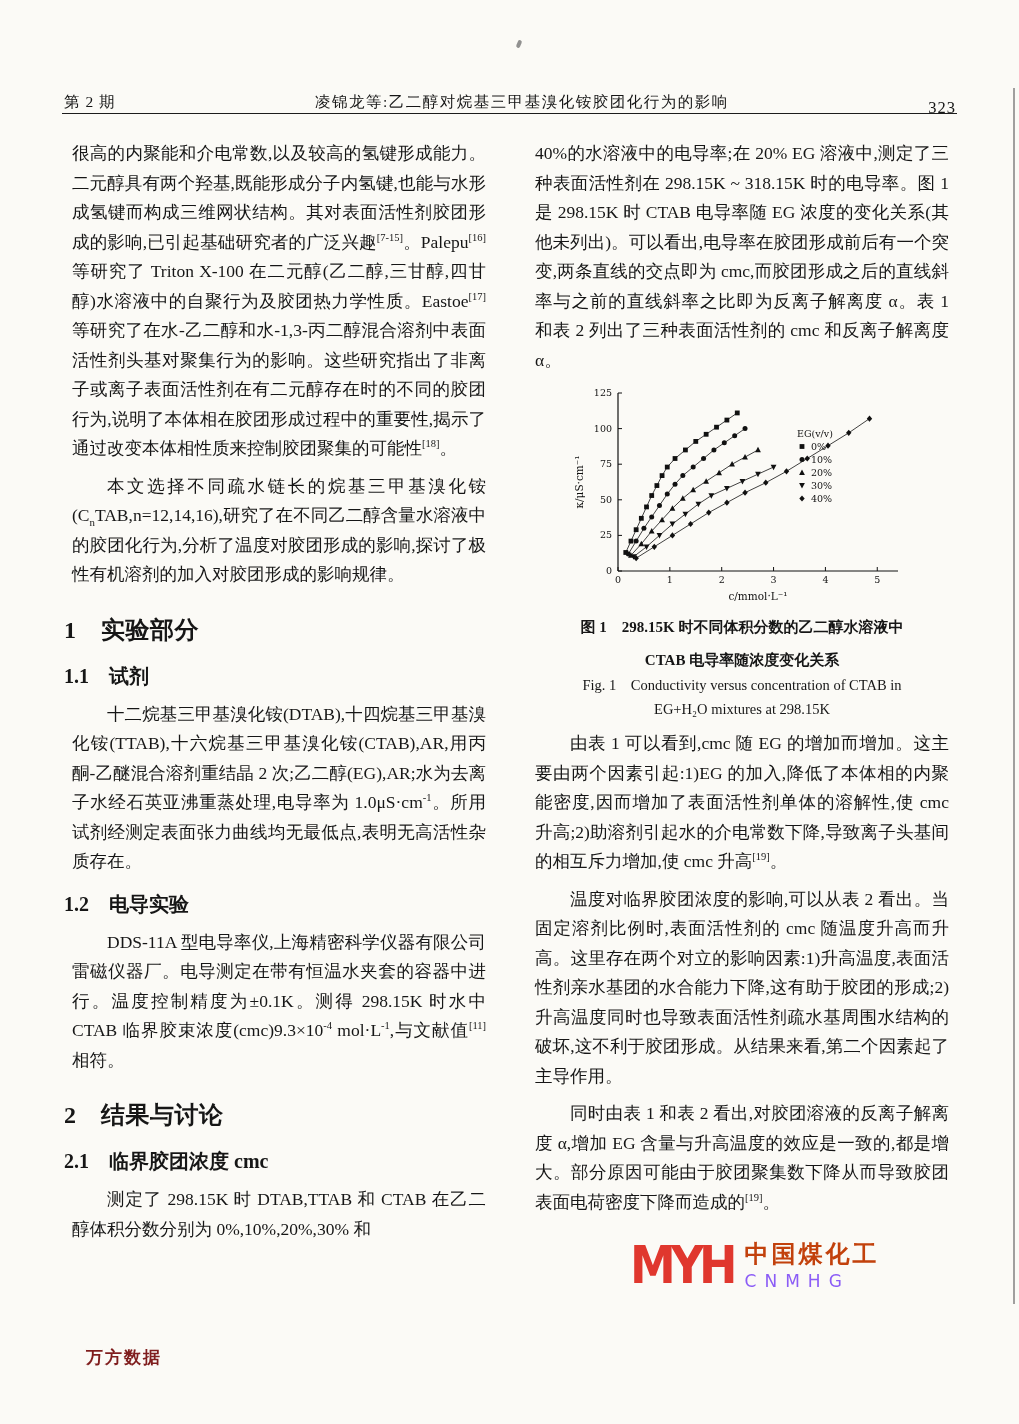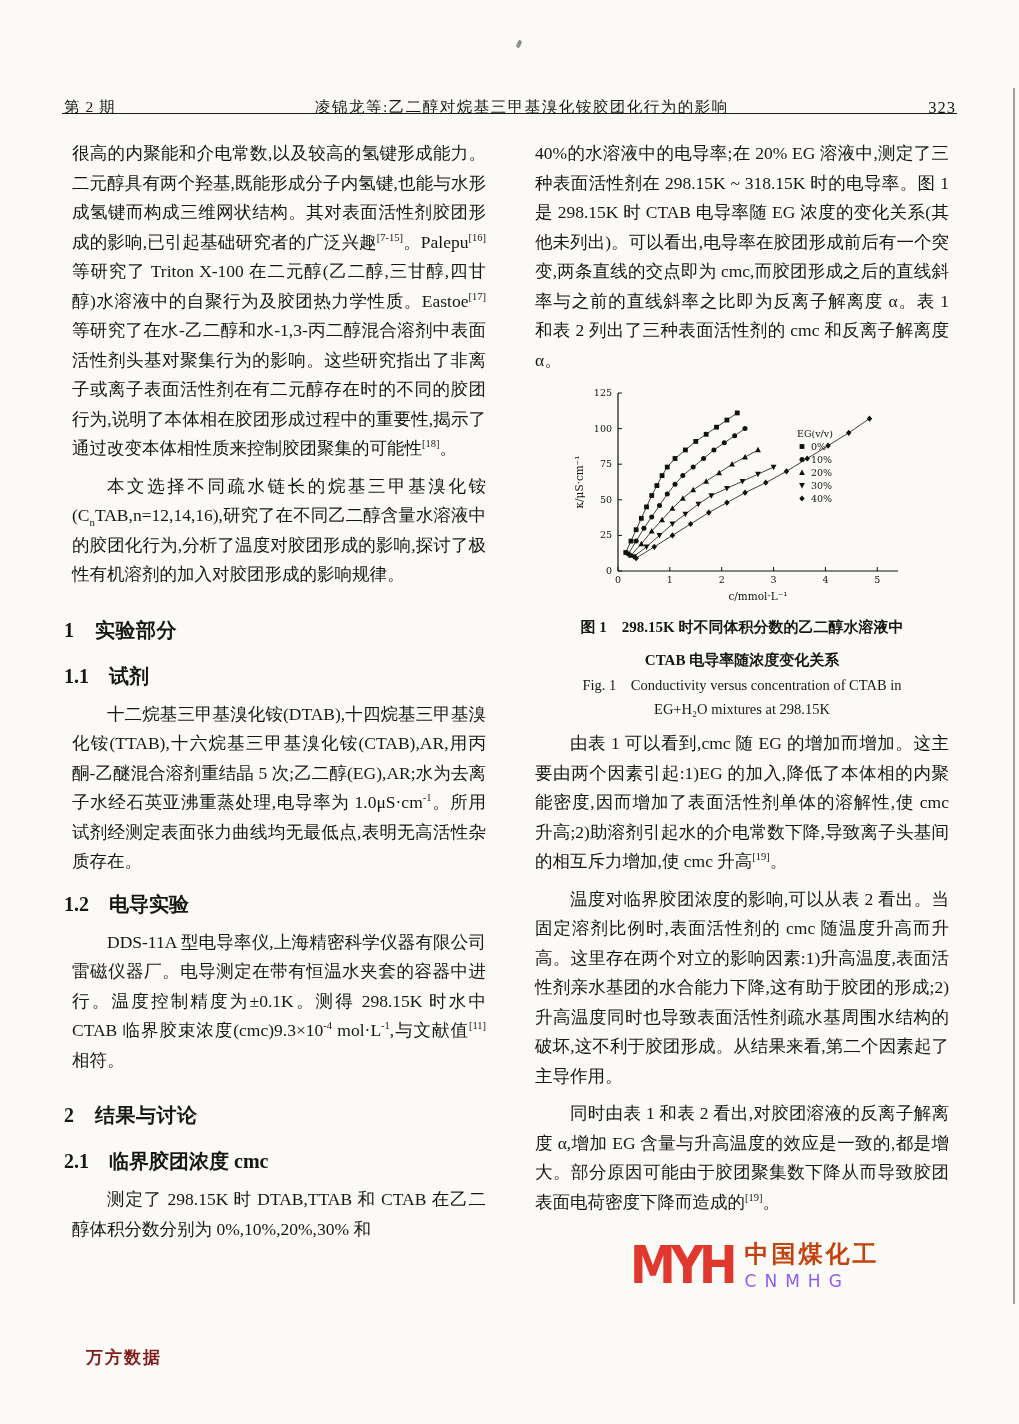--- a/index.html
+++ b/index.html
@@ -2,34 +2,34 @@
 <html><head>
 <meta charset="utf-8">
 <style>
   html,body{margin:0;padding:0;background:#e8e6e0;}
   .page{
     position:relative;width:1019px;height:1424px;margin:0 auto;
     background:#fbfaf6;color:#161616;overflow:hidden;
     font-family:"Liberation Serif","DejaVu Serif",serif;
   }
   
-  .hdr{position:absolute;left:64px;top:86px;width:892px;display:flex;justify-content:space-between;align-items:flex-end;}
+  .hdr{position:absolute;left:64px;top:86px;width:892px;display:flex;justify-content:space-between;align-items:center;}
   .hdr .issue{font-size:15.5px;letter-spacing:1px;}
   .hdr .rtitle{font-size:15.5px;letter-spacing:1.5px;}
   .hdr .pno{font-size:16.5px;letter-spacing:1px;margin-top:12px;}
   .hdr-rule{position:absolute;left:62px;top:113px;width:895px;border-top:1.6px solid #1c1c1c;}
   
   .col{position:absolute;top:131px;width:430px;font-size:17.5px;line-height:29.5px;}
   .col-left{left:64px;}
   .col-right{left:527px;}
   p{margin:8px;text-align:justify;}
   .indent{text-indent:2em;}
   sup{font-size:0.6em;line-height:0;vertical-align:super;}
   sub{font-size:0.62em;line-height:0;vertical-align:sub;}
-  .sec{font-size:20px;font-weight:bold;margin:25px 0 17px;letter-spacing:.5px;line-height:30px;}
+  .sec{font-size:24px;font-weight:bold;margin:25px 0 17px;letter-spacing:.5px;line-height:30px;}
   .subsec{font-size:20px;font-weight:bold;margin:13px 0 9px;line-height:29px;}
   
   figure{margin:8px auto 4px;width:360px;text-align:center;}
   #chart-svg{display:block;margin:0 auto;}
   .tick{font:9.5px "DejaVu Serif",serif;fill:#111;}
   .axis-label{font:10.5px "DejaVu Serif",serif;fill:#111;}
   .legend-t{font:9.5px "DejaVu Serif",serif;fill:#111;}
   .cap-cn{font-size:15px;font-weight:bold;line-height:25px;text-align:center;margin-top:8px;}
   .cap-en{font-size:14.5px;line-height:24px;text-align:center;}
   
@@ -57,21 +57,21 @@
     <span class="rtitle">凌锦龙等:乙二醇对烷基三甲基溴化铵胶团化行为的影响</span>
     <span class="pno">323</span>
   </div>
   <div class="hdr-rule"></div>
 
   <div class="col col-left">
     <p><span>很高的内聚能和介电常数,以及较高的氢键形成能力。二元醇具有两个羟基,既能形成分子内氢键,也能与水形成氢键而构成三维网状结构。其对表面活性剂胶团形成的影响,已引起基础研究者的广泛兴趣</span><sup>[7-15]</sup><span>。Palepu</span><sup>[16]</sup><span> 等研究了 Triton X-100 在二元醇(乙二醇,三甘醇,四甘醇)水溶液中的自聚行为及胶团热力学性质。Eastoe</span><sup>[17]</sup><span> 等研究了在水-乙二醇和水-1,3-丙二醇混合溶剂中表面活性剂头基对聚集行为的影响。这些研究指出了非离子或离子表面活性剂在有二元醇存在时的不同的胶团行为,说明了本体相在胶团形成过程中的重要性,揭示了通过改变本体相性质来控制胶团聚集的可能性</span><sup>[18]</sup><span>。</span></p>
     <p class="indent"><span>本文选择不同疏水链长的烷基三甲基溴化铵(C</span><sub>n</sub><span>TAB,n=12,14,16),研究了在不同乙二醇含量水溶液中的胶团化行为,分析了温度对胶团形成的影响,探讨了极性有机溶剂的加入对胶团形成的影响规律。</span></p>
     <h2 class="sec">1　实验部分</h2>
     <h3 class="subsec">1.1　试剂</h3>
-    <p class="indent"><span>十二烷基三甲基溴化铵(DTAB),十四烷基三甲基溴化铵(TTAB),十六烷基三甲基溴化铵(CTAB),AR,用丙酮-乙醚混合溶剂重结晶 5 次;乙二醇(EG),AR;水为去离子水经石英亚沸重蒸处理,电导率为 1.0μS·cm</span><sup>-1</sup><span>。所用试剂经测定表面张力曲线均无最低点,表明无高活性杂质存在。</span></p>
+    <p class="indent"><span>十二烷基三甲基溴化铵(DTAB),十四烷基三甲基溴化铵(TTAB),十六烷基三甲基溴化铵(CTAB),AR,用丙酮-乙醚混合溶剂重结晶 2 次;乙二醇(EG),AR;水为去离子水经石英亚沸重蒸处理,电导率为 1.0μS·cm</span><sup>-1</sup><span>。所用试剂经测定表面张力曲线均无最低点,表明无高活性杂质存在。</span></p>
     <h3 class="subsec">1.2　电导实验</h3>
     <p class="indent"><span>DDS-11A 型电导率仪,上海精密科学仪器有限公司雷磁仪器厂。电导测定在带有恒温水夹套的容器中进行。温度控制精度为±0.1K。测得 298.15K 时水中 CTAB 临界胶束浓度(cmc)9.3×10</span><sup>-4</sup><span> mol·L</span><sup>-1</sup><span>,与文献值</span><sup>[11]</sup><span>相符。</span></p>
     <h2 class="sec">2　结果与讨论</h2>
     <h3 class="subsec">2.1　临界胶团浓度 cmc</h3>
     <p class="indent"><span>测定了 298.15K 时 DTAB,TTAB 和 CTAB 在乙二醇体积分数分别为 0%,10%,20%,30% 和</span></p>
   </div>
 
   <div class="col col-right">
     <p><span>40%的水溶液中的电导率;在 20% EG 溶液中,测定了三种表面活性剂在 298.15K ~ 318.15K 时的电导率。图 1 是 298.15K 时 CTAB 电导率随 EG 浓度的变化关系(其他未列出)。可以看出,电导率在胶团形成前后有一个突变,两条直线的交点即为 cmc,而胶团形成之后的直线斜率与之前的直线斜率之比即为反离子解离度 α。表 1 和表 2 列出了三种表面活性剂的 cmc 和反离子解离度 α。</span></p>
 

